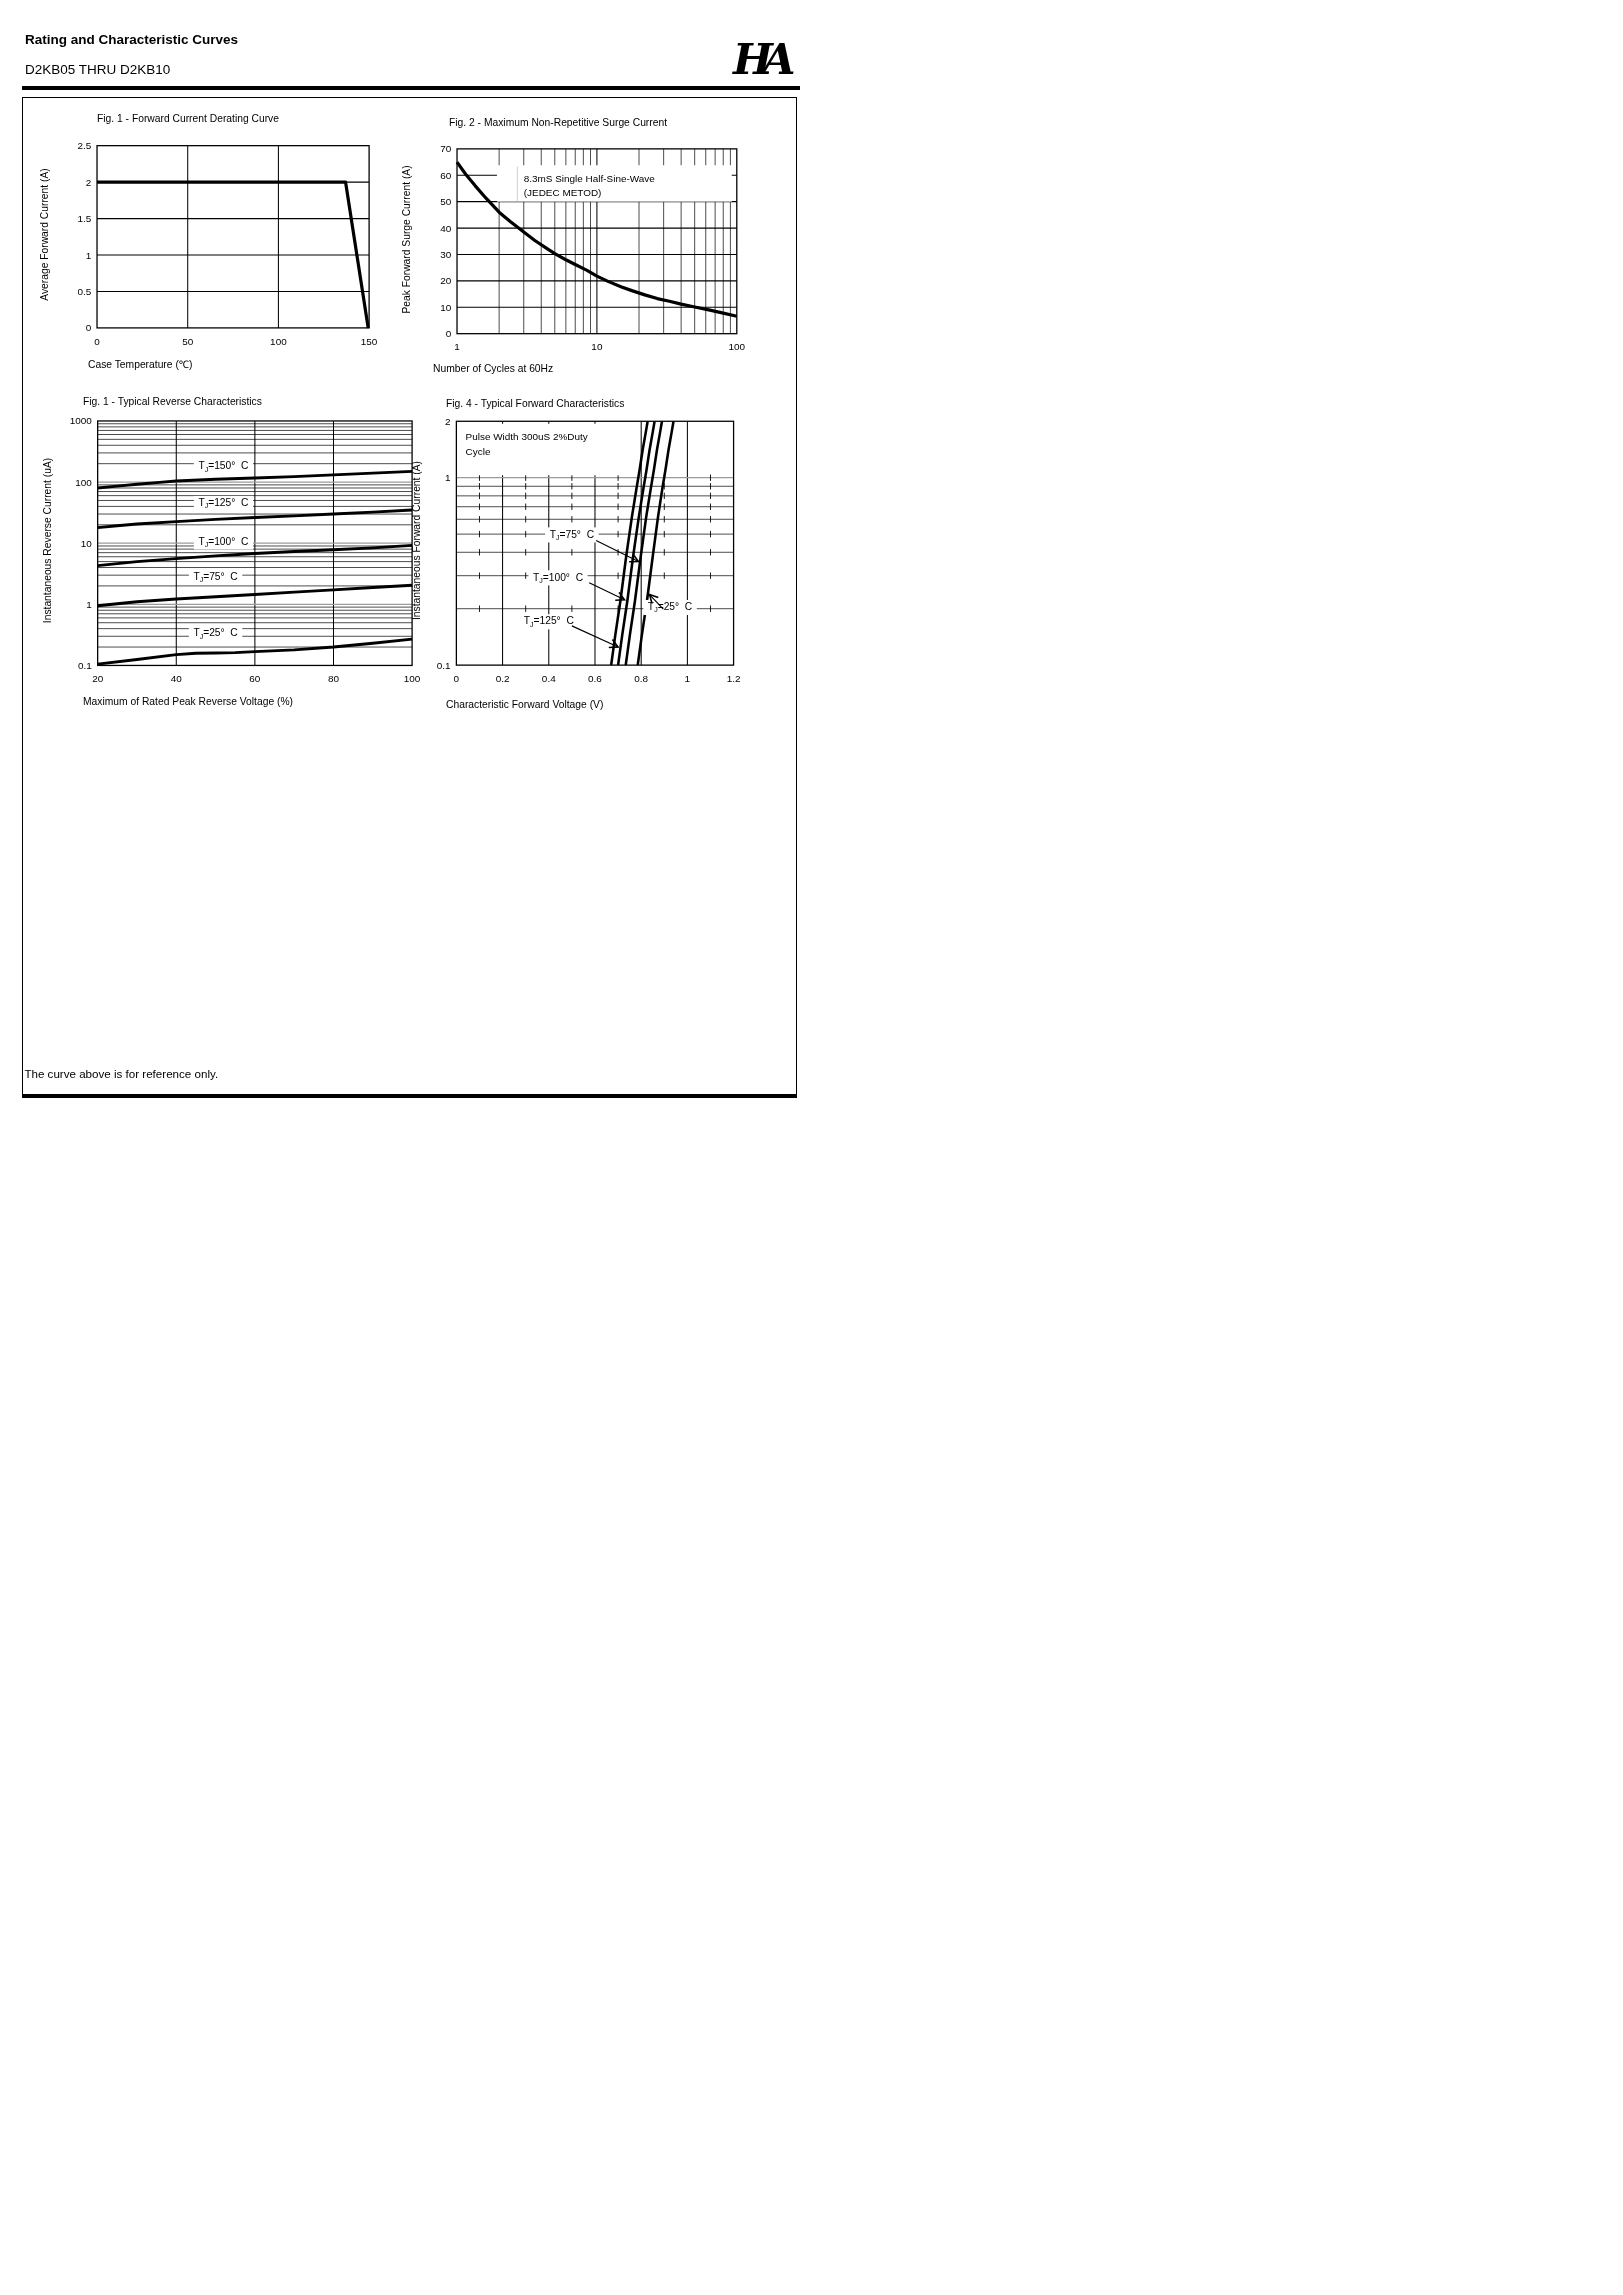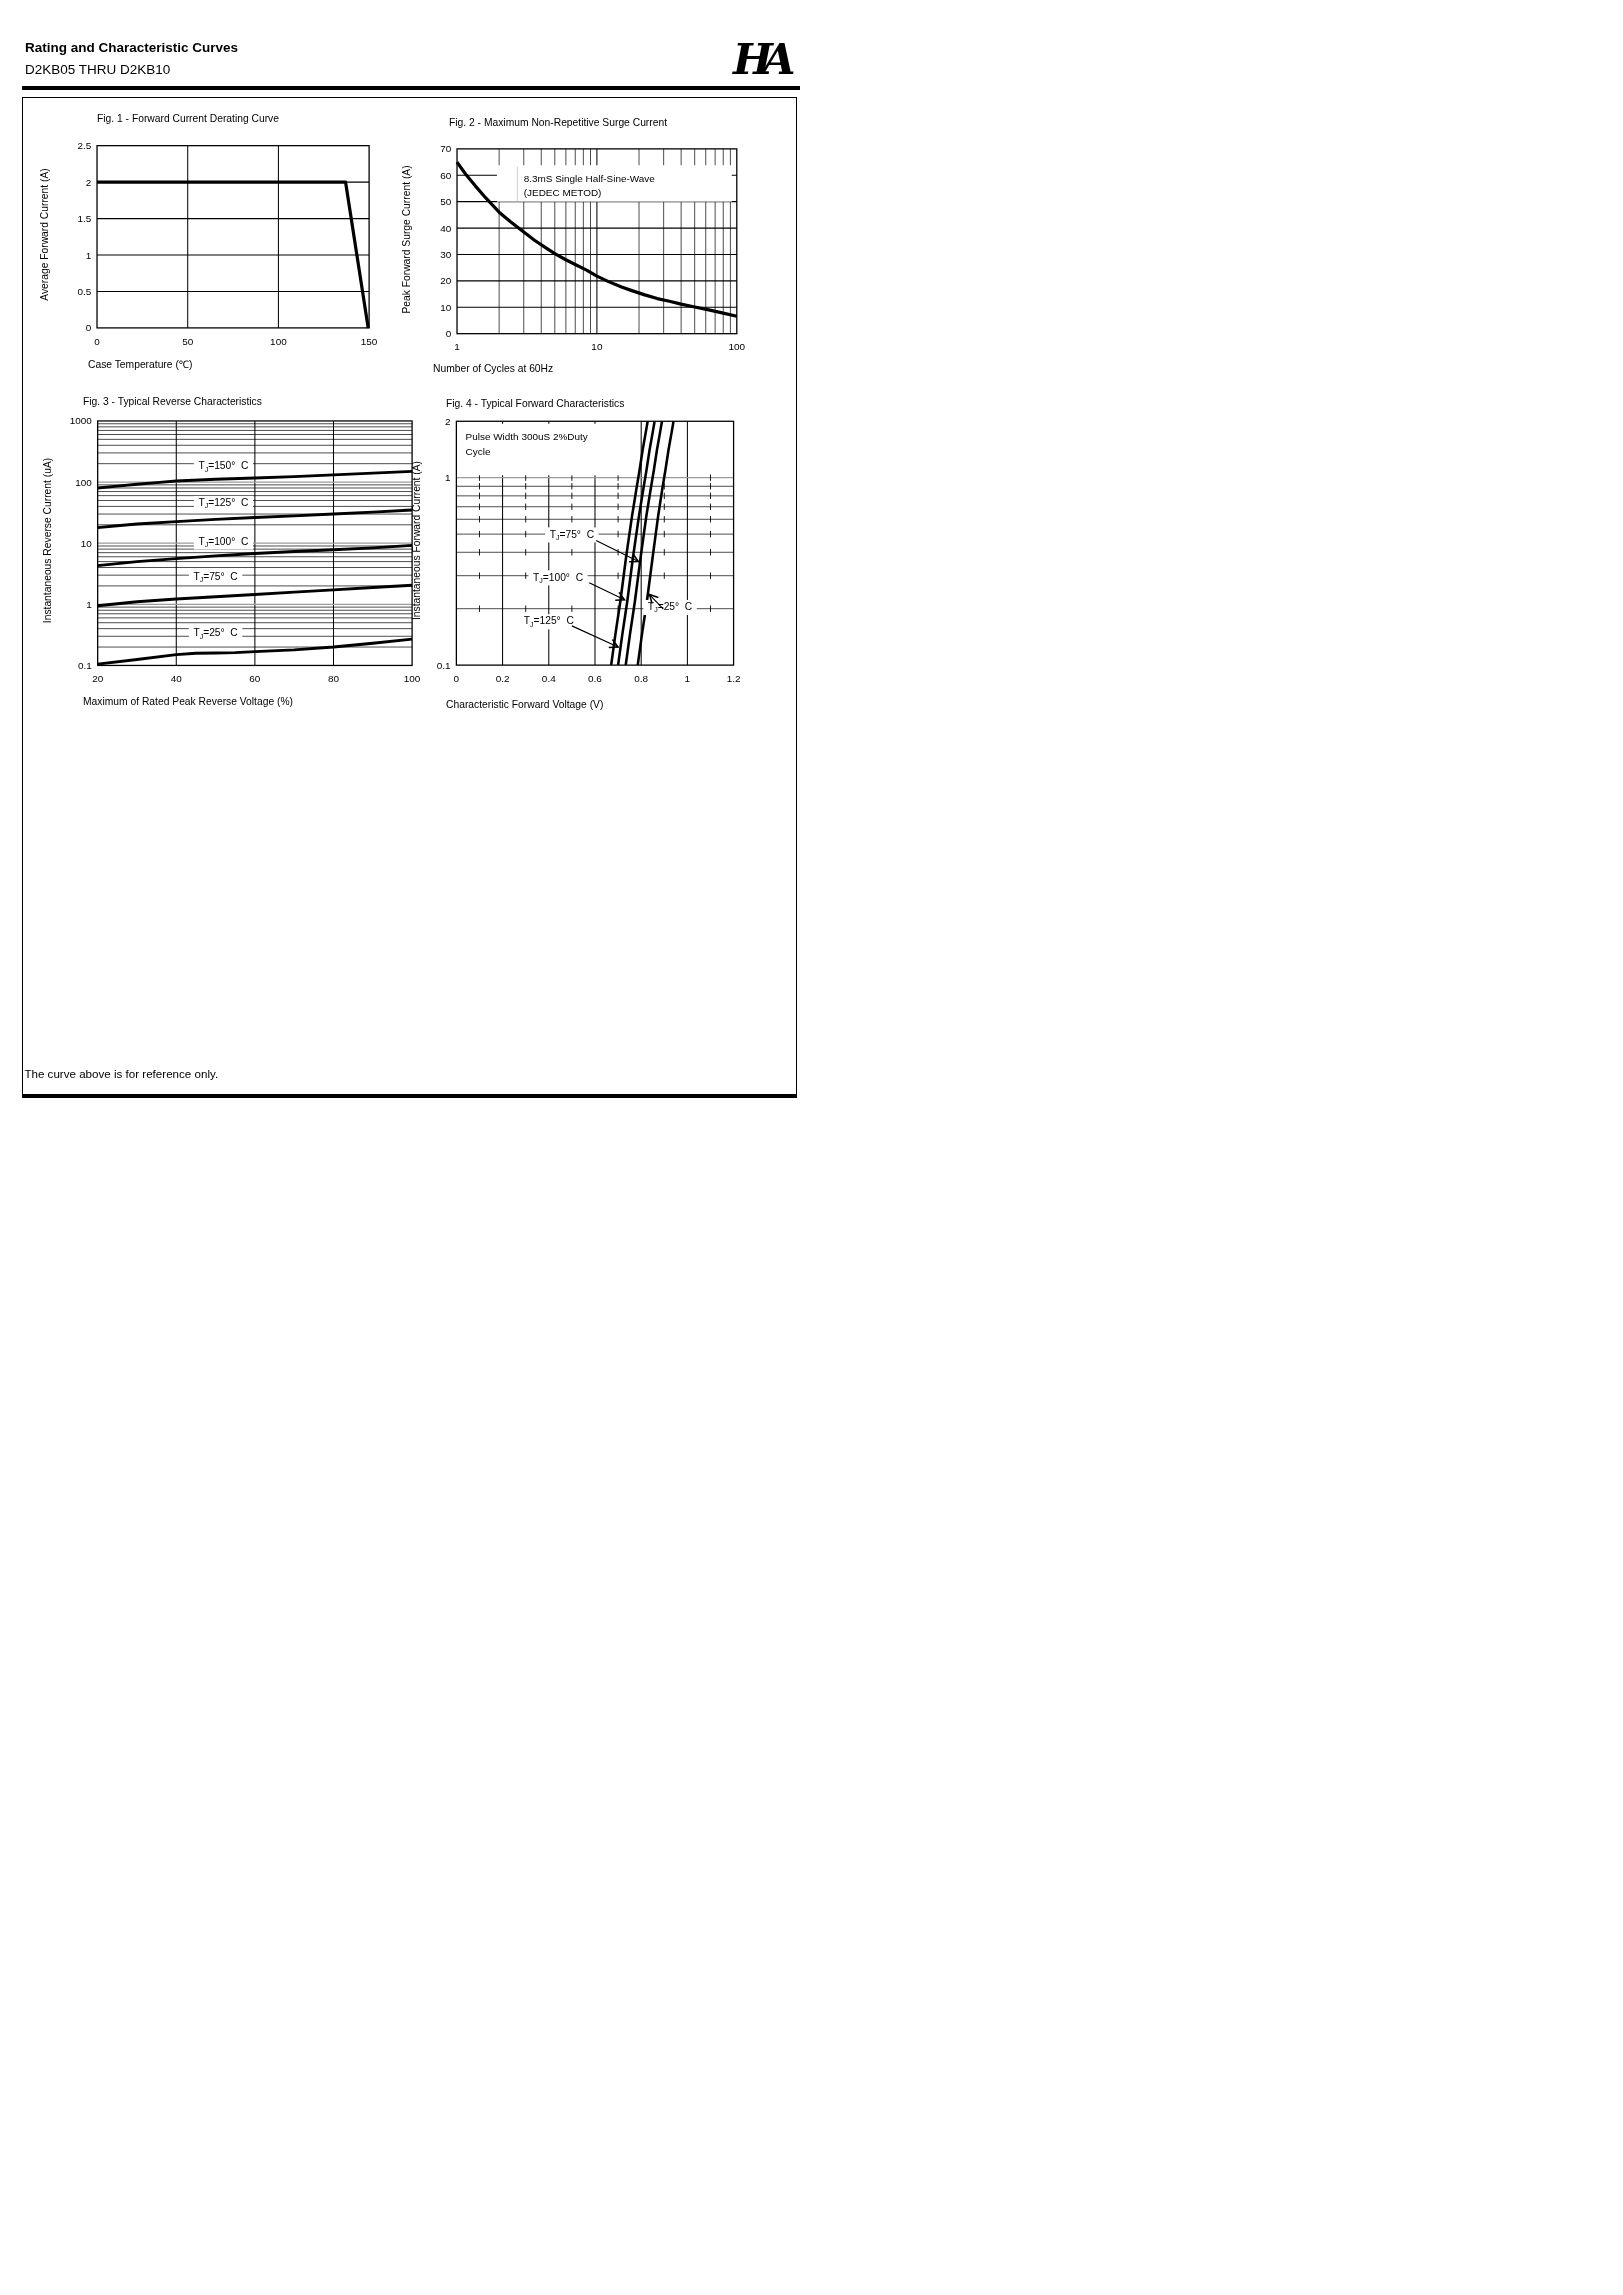--- a/index.html
+++ b/index.html
@@ -1,18 +1,18 @@
 <!DOCTYPE html>
 <html style="font-size:10.3px"><head>
 <meta charset="utf-8">
 <style>
   html,body{margin:0;padding:0;background:#fff;}
   .page{position:relative;width:812px;height:1148px;background:#fff;color:#000;
         font-family:"Liberation Sans",sans-serif;overflow:hidden;}
-  .hdr1{position:absolute;left:25px;top:32px;font-size:13.5px;font-weight:bold;margin-top:8px;}
+  .hdr1{position:absolute;left:25px;top:32px;font-size:13.5px;font-weight:bold;}
   .hdr2{position:absolute;left:25px;top:62px;font-size:13.5px;font-weight:normal;}
   .logo{position:absolute;left:732px;top:39px;width:67px;height:45px;}
   .logo text{font-family:"DejaVu Serif","Liberation Serif",serif;font-style:italic;
              font-weight:bold;font-size:82px;letter-spacing:-20px;fill:#000;}
   .rule{position:absolute;left:22px;top:86px;width:778px;height:3.9px;background:#000;}
   .content-box{position:absolute;left:22px;top:97px;width:775px;height:1001px;
                border:1.3px solid #000;border-bottom:4.5px solid #000;box-sizing:border-box;}
   .chart-title,.x-title{position:absolute;text-align:left;font-size:10.3px;}
   .y-title{position:absolute;width:205px;text-align:center;font-size:10.3px;transform:rotate(-90deg);}
   .footnote{position:absolute;left:24.4px;top:1067px;font-size:11.6px;text-align:right;}
@@ -29,21 +29,21 @@
 
   <svg class="logo" viewBox="0 0 130 86" aria-hidden="true">
     <text x="2" y="68">HA</text>
   </svg>
 
   <div class="rule"></div>
   <div class="content-box"></div>
 
   <div class="chart-title" style="left:97px;width:272px;top:113px">Fig. 1 - Forward Current Derating Curve</div>
   <div class="chart-title" style="left:449px;width:295px;top:117px">Fig. 2 - Maximum Non-Repetitive Surge Current</div>
-  <div class="chart-title" style="left:83px;width:337px;top:396px">Fig. 3 - Typical Reverse Characteristics</div>
+  <div class="chart-title" style="left:83px;width:337px;top:396px">Fig. 1 - Typical Reverse Characteristics</div>
   <div class="chart-title" style="left:446px;width:298px;top:398px">Fig. 4 - Typical Forward Characteristics</div>
 
   <div class="x-title" style="left:88px;width:272px;top:357px">Case Temperature (℃)</div>
   <div class="x-title" style="left:433px;width:280px;top:363px">Number of Cycles at 60Hz</div>
   <div class="x-title" style="left:83px;width:340px;top:696px">Maximum of Rated Peak Reverse Voltage (%)</div>
   <div class="x-title" style="left:446px;width:298px;top:699px">Characteristic Forward Voltage (V)</div>
 
   <div class="y-title" style="left:-58px;top:229px">Average Forward Current (A)</div>
   <div class="y-title" style="left:304px;top:234px">Peak Forward Surge Current (A)</div>
   <div class="y-title" style="left:-55px;top:535px">Instantaneous Reverse Current (uA)</div>

